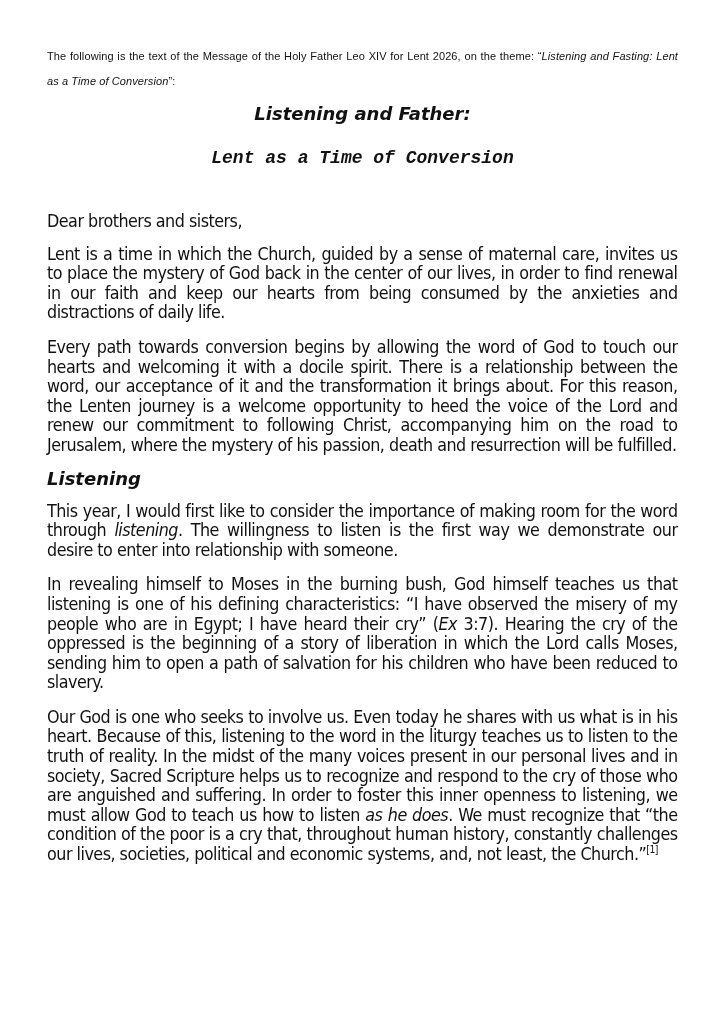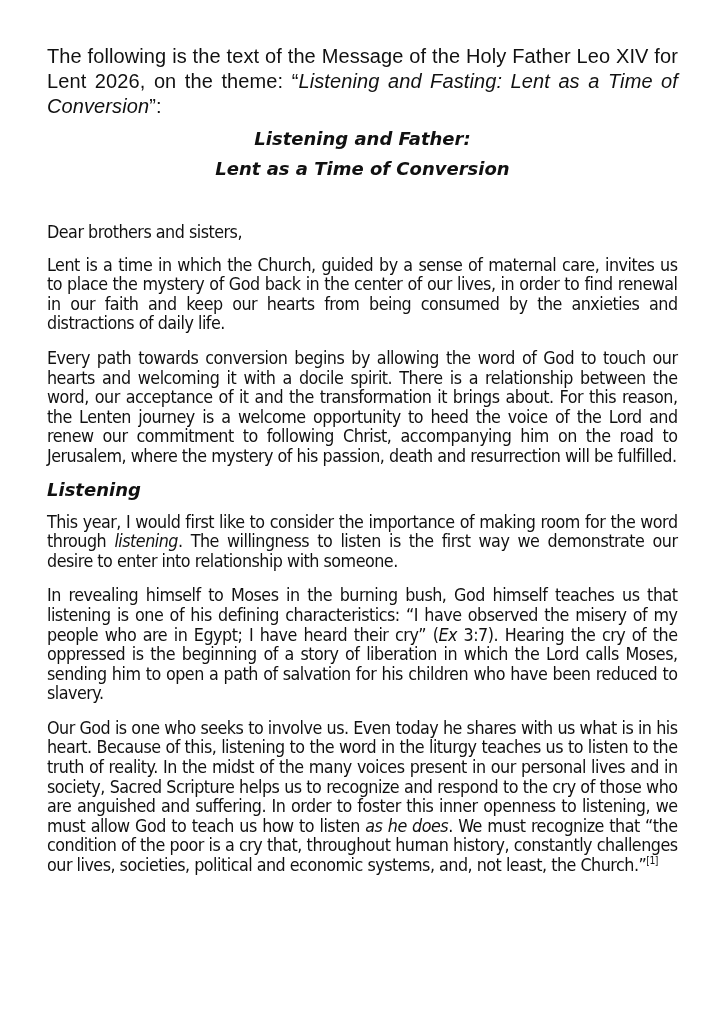--- a/index.html
+++ b/index.html
@@ -1,29 +1,29 @@
 <!DOCTYPE html>
 <html><head>
 <meta charset="utf-8">
 <style>
   html, body { margin: 0; padding: 0; background: #ffffff; }
   body { width: 724px; height: 1024px; overflow: hidden; position: relative; color: #111; }
   .page { position: absolute; left: 47px; top: 44px; width: 631px; }
   .intro {
     font-family: "Liberation Sans", sans-serif;
-    font-size: 20px; line-height: 25px; text-align: justify; margin: 0;
+    font-size: 11px; line-height: 25px; text-align: justify; margin: 0;
     letter-spacing: 0.1px;
   }
   .intro i { font-style: italic; }
   .title {
     font-family: "DejaVu Sans", sans-serif; font-weight: bold; font-style: italic;
     font-size: 18px; text-align: center; margin: 0; line-height: 20px;
   }
   .title.t1 { margin-top: 10px; }
-  .title.t2 { margin-top: 10px; }
+  .title.t2 { margin-top: 24px; font-family: Liberation Mono, monospace; }
   .body-text {
     font-family: "DejaVu Sans", sans-serif; font-size: 17.2px; line-height: 19.6px;
     text-align: justify; margin: 0; letter-spacing: -0.55px; word-spacing: 0px;
     transform: scaleX(0.93); transform-origin: left top; width: 678px;
   }
   .greeting { margin-top: 44px; }
   .p1 { margin-top: 13px; }
   .p2 { margin-top: 15px; }
   .section-heading {
     font-family: "DejaVu Sans", sans-serif; font-weight: bold; font-style: italic;

